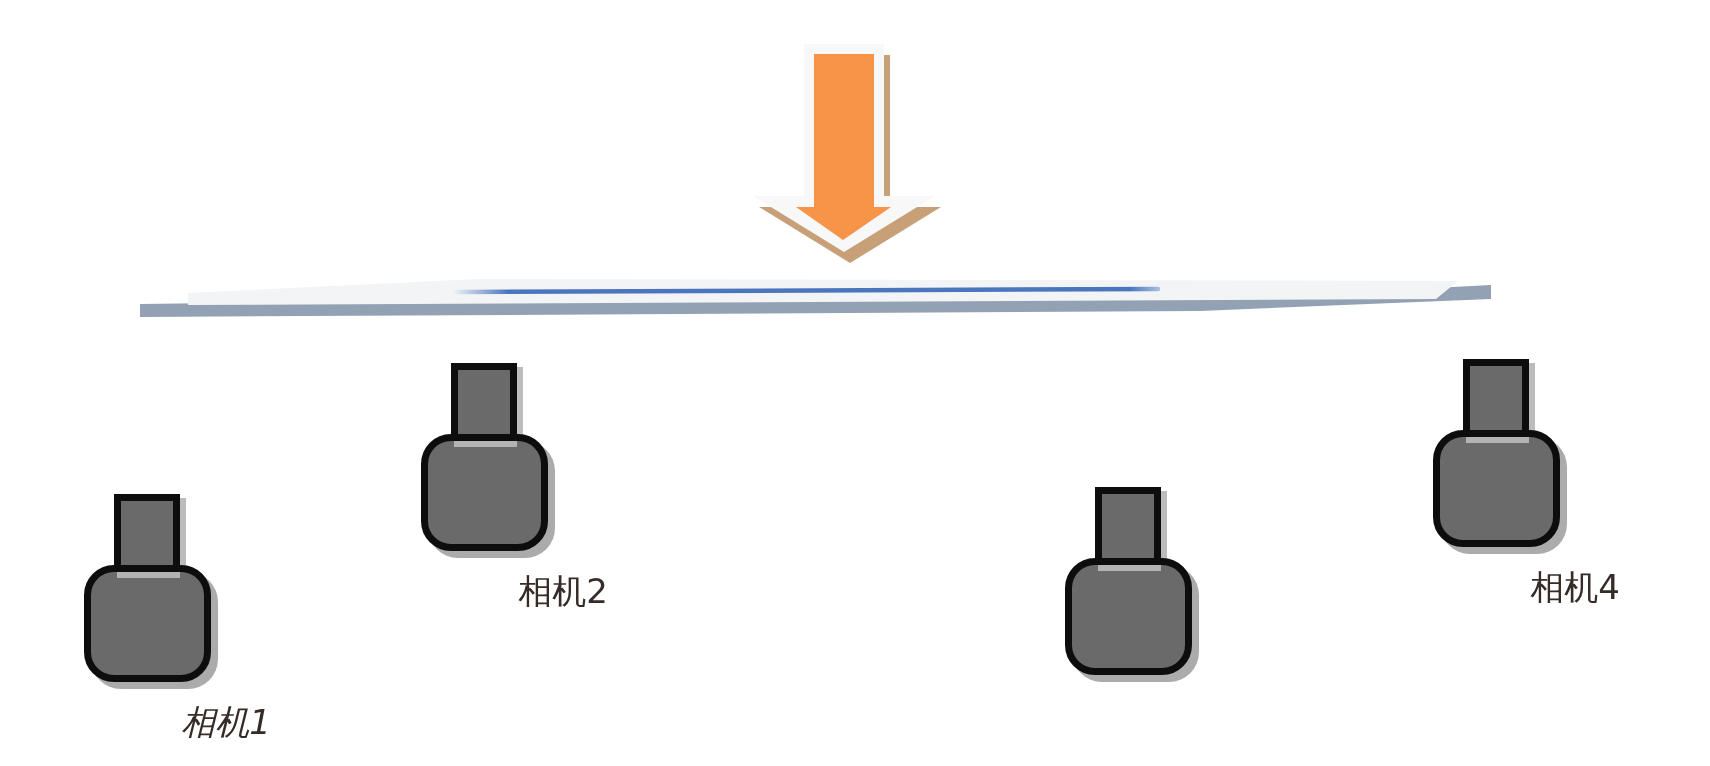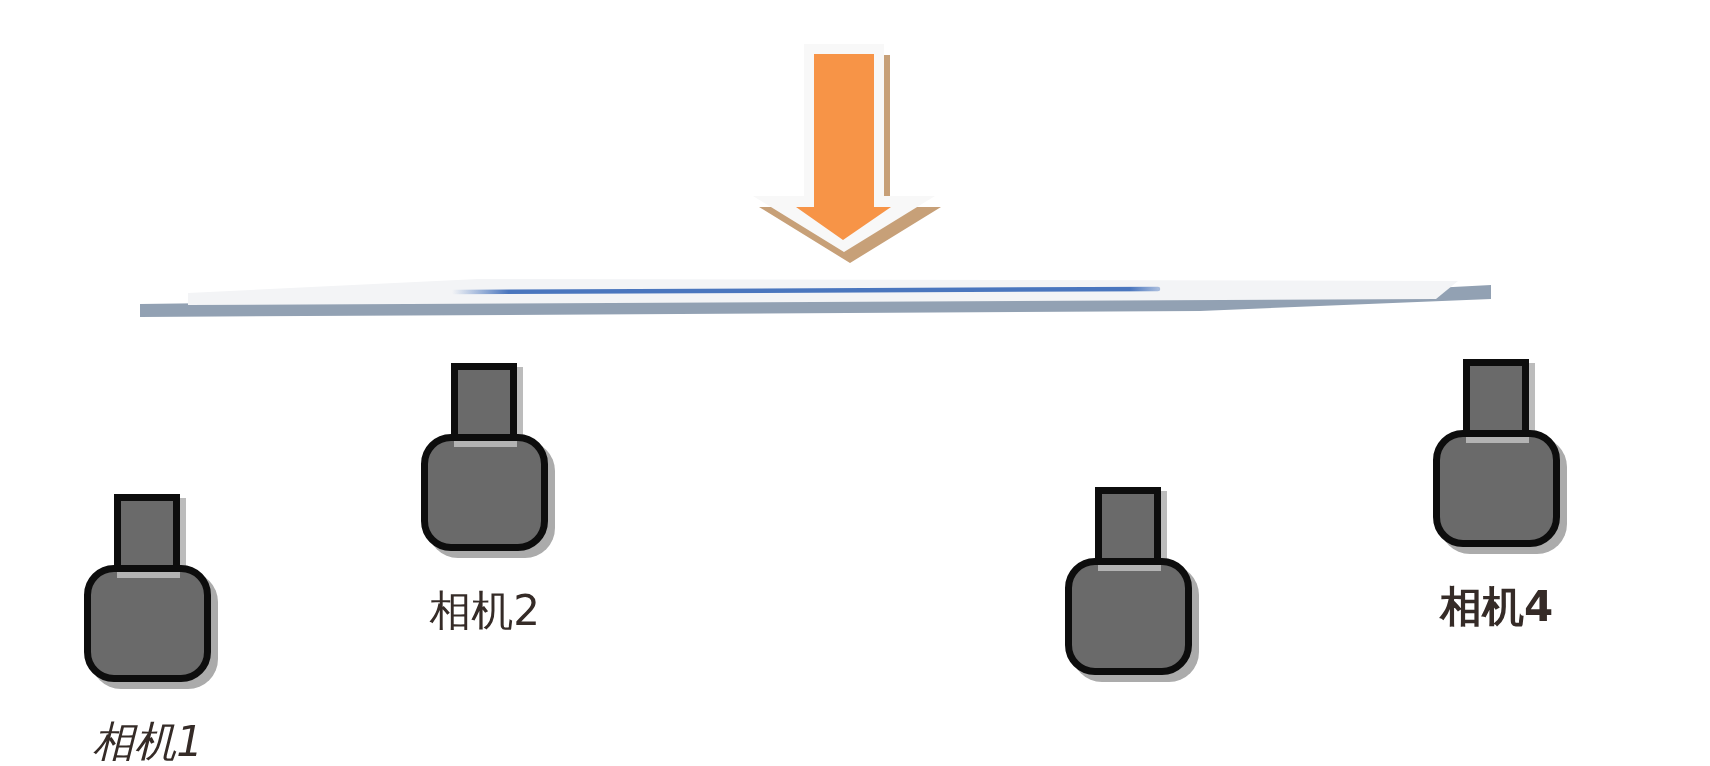--- a/index.html
+++ b/index.html
@@ -59,32 +59,31 @@
     left: 26px;
     width: 63px;
     height: 6px;
     background: var(--highlight-color, #b3b3b3);
   }
   .cam-label {
     position: absolute;
     top: 206px;
     left: -60px;
     right: -60px;
-    text-align: center;
-    font-size: 42px;
+    text-align: right;
+    font-size: 34px;
     line-height: 44px;
     color: var(--label-color, #352b27);
     z-index: 3;
-    margin-top: 20px;
   }
   
   .camera-1 { left: 84px;   top: 494px; font-style: italic; }
   .camera-2 { left: 421px;  top: 363px; }
   .camera-3 { left: 1065px; top: 487px; }
-  .camera-4 { left: 1433px; top: 359px; font-weight: bold; }
+  .camera-4 { left: 1433px; top: 359px; }
 </style>
 </head>
 <body>
 
 <div class="stage">
 
   <svg class="scene-svg" viewBox="0 0 1710 766">
     <defs>
       <linearGradient id="glassGrad" gradientUnits="userSpaceOnUse" x1="452" y1="0" x2="1158" y2="0">
         <stop offset="0" stop-opacity="0" stop-color="#4a76be"></stop>

